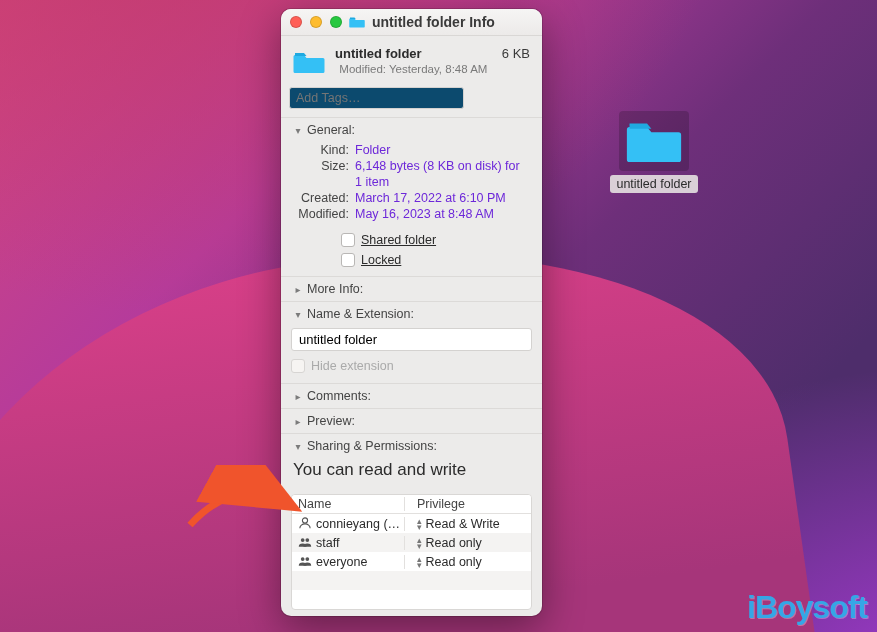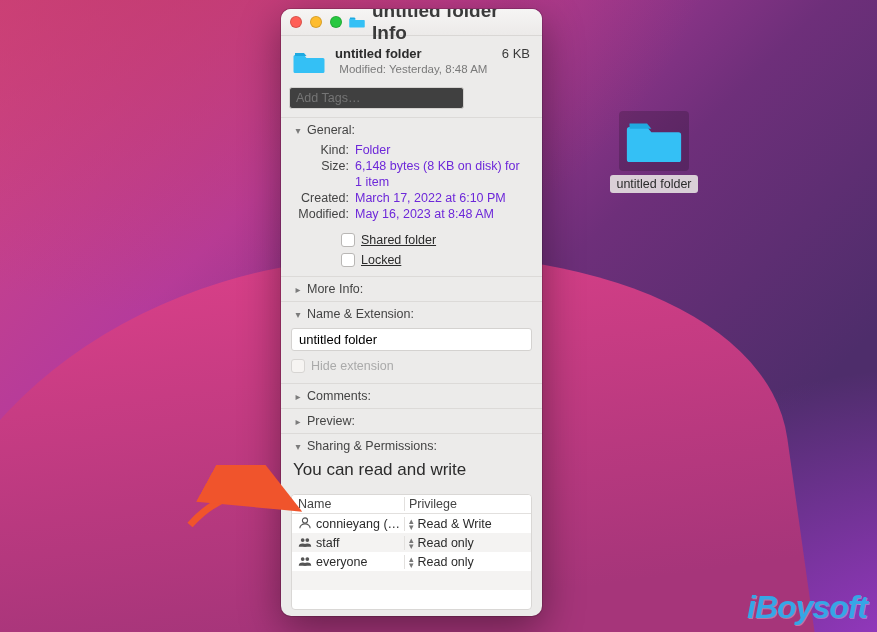--- a/index.html
+++ b/index.html
@@ -48,38 +48,38 @@
     padding: 0 9px;
     background: linear-gradient(#f6f5f4, #eceae9);
     border-bottom: 1px solid #d9d7d5;
   }
   .traffic { display: flex; gap: 8px; }
   .dot { width: 12px; height: 12px; border-radius: 50%; border: 0.5px solid rgba(0,0,0,0.15); }
   .dot.red { background: #ff5f57; }
   .dot.yel { background: #febc2e; }
   .dot.grn { background: #28c840; }
   .title-icon svg { width: 16px; height: 16px; display:block; }
-  .titlebar .title { font-size: 19px; font-weight: 600; color: #3a3a3a; }
+  .titlebar .title { font-size: 14px; font-weight: 600; color: #3a3a3a; }
 
   .header {
     display: flex;
     padding: 10px 12px 6px 12px;
     gap: 10px;
     align-items: flex-start;
   }
   .big-folder svg { width: 32px; height: 32px; }
   .header-text { flex: 1; }
   .header-text .name { font-weight: 700; font-size: 13px; }
   .header-text .mod { color: #7a7a7a; font-size: 11.5px; margin-top: 2px; text-align: center; }
   .size { color: #3a3a3a; font-size: 13px; margin-left: auto; }
 
   .tags-input {
     margin: 0 8px 8px 8px;
     border: 1px solid #d4d2d0;
-    background: #404040;
+    background: #0c4a6e;
     height: 22px;
     border-radius: 3px;
     font-size: 12.5px;
     padding: 2px 6px;
     color: #aaa;
   }
 
   .section-head {
     display: flex;
     align-items: center;
@@ -127,21 +127,21 @@
     background: #fff;
     border: 1px solid #d9d7d5;
     border-radius: 4px;
     overflow:hidden;
     font-size: 12.5px;
   }
   .perm-table .row { display:flex; height: 19px; align-items:center; }
   .perm-table .hdr { border-bottom: 1px solid #e2e0de; background:#fff; }
   .perm-table .hdr .cell { color:#444; font-size:12.5px; }
   .perm-table .cell.name { width: 112px; padding-left:6px; display:flex; align-items:flex-start; gap:4px; }
-  .perm-table .cell.priv { flex:1; border-left: 1px solid #e2e0de; padding-left: 4px; display:flex; align-items:center; gap:2px; }
+  .perm-table .cell.priv { flex:1; border-left: 1px solid #e2e0de; padding-left: 12px; display:flex; align-items:center; gap:2px; }
   .perm-table .row.alt { background: #f4f3f2; }
   .stepper { font-size: 9px; color:#777; line-height:6px; display:flex; flex-direction:column; margin-right:2px; }
   .usericon svg { width:14px; height:12px; display:block; }
 
   
   .desktop-item {
     position: absolute;
     left: 604px; top: 111px;
     width: 100px;
     text-align: center;
@@ -169,21 +169,20 @@
     left: 180px; top: 465px;
     pointer-events:none;
   }
 
   
   .watermark {
     position:absolute;
     right: 10px; bottom: 6px;
     font-size: 32px;
     font-weight: 800;
-    font-style: italic;
     color: #35a6e6;
     letter-spacing: -1px;
     text-shadow: 1px 1px 0 rgba(255,255,255,0.3);
   }
 </style>
 </head>
 <body>
 
 <div class="wallpaper"></div>
 <div class="swoosh"></div>

